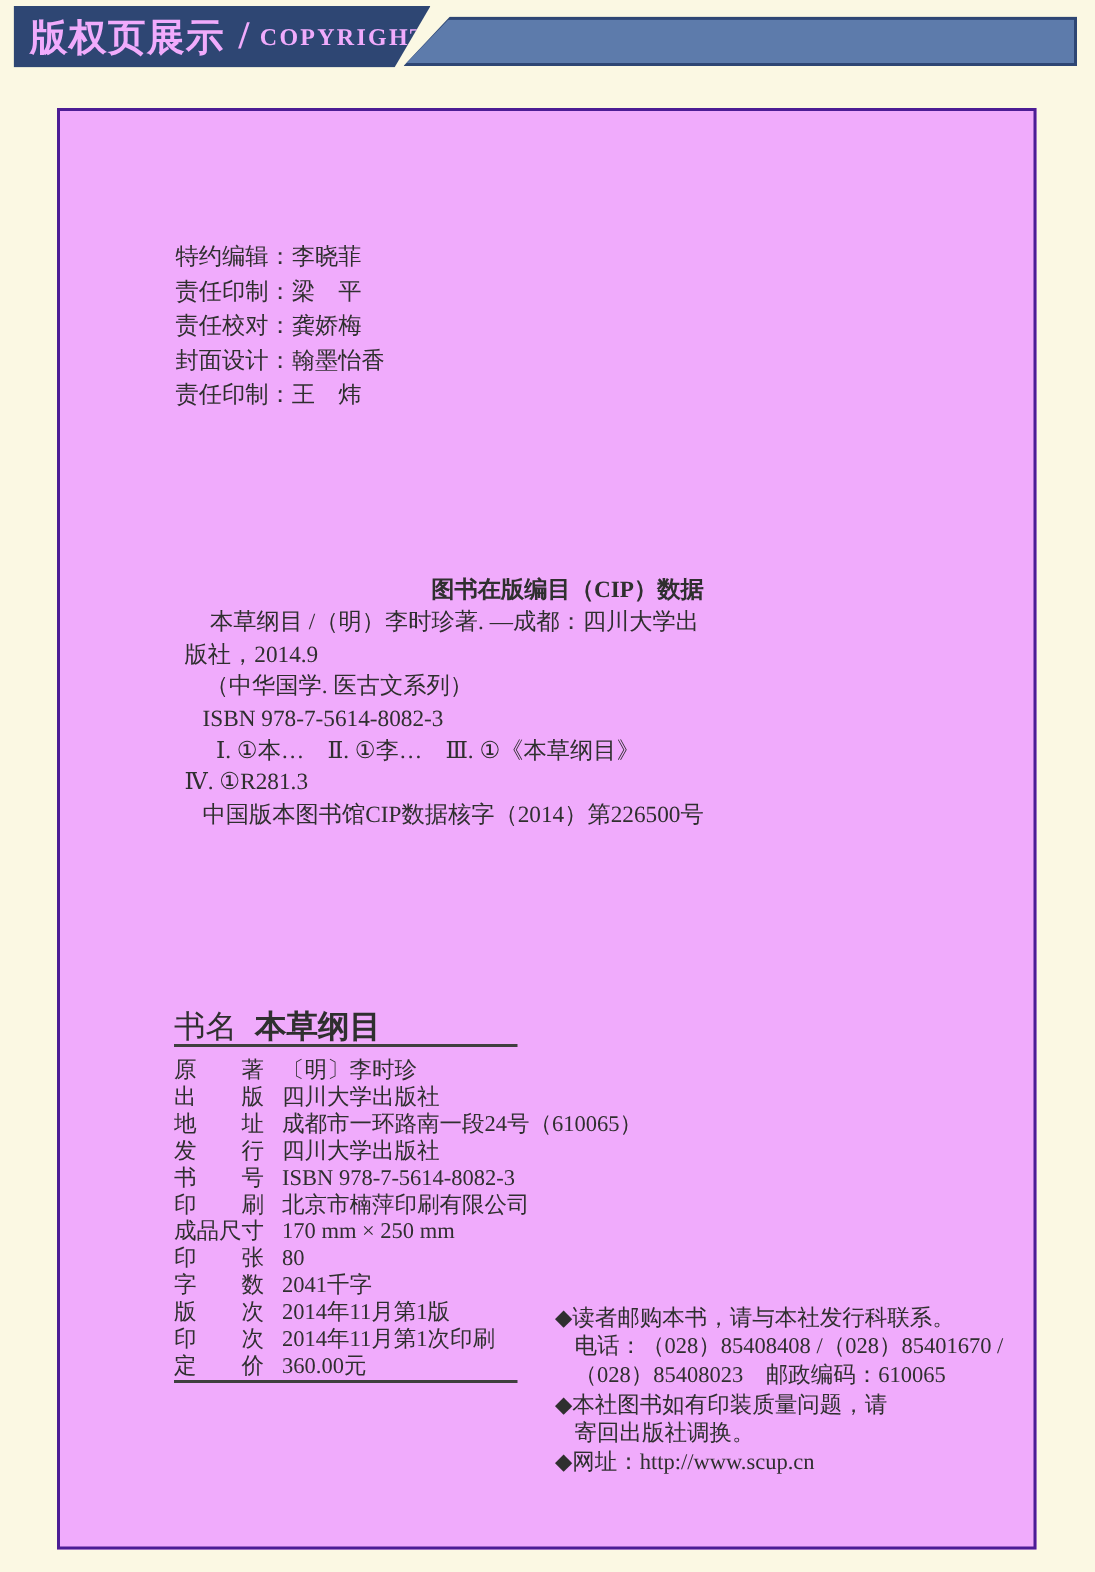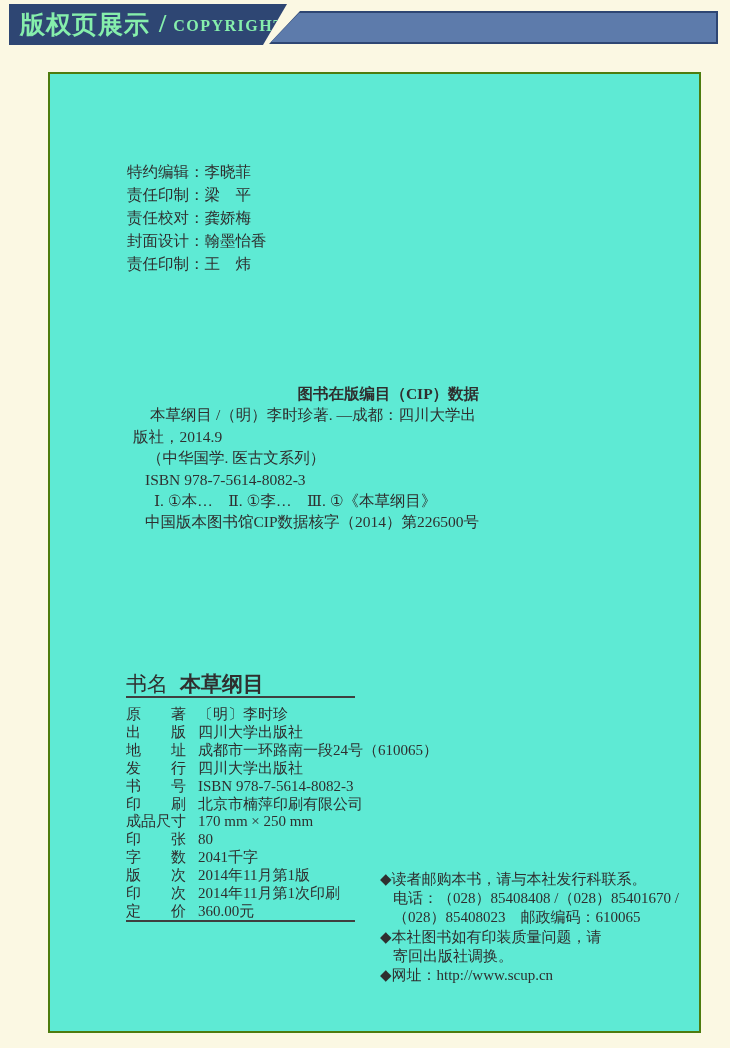--- a/index.html
+++ b/index.html
@@ -10,39 +10,39 @@
     overflow:hidden;
     font-family:"Liberation Serif","DejaVu Serif",serif;
     color:#2f2f2f;
   }
   
   .band{
     position:absolute;left:9px;top:4px;width:278px;height:41px;
     background:#2e4673;
     clip-path:polygon(0 0,100% 0,calc(100% - 24px) 100%,0 100%);
     display:flex;align-items:center;padding-left:11px;box-sizing:border-box;
-    color:#86efac;white-space:nowrap;
+    color:#f0abfc;white-space:nowrap;
   }
   .band-cn{font-size:25px;font-weight:bold;letter-spacing:1px;}
   .band-slash{font-size:26px;font-weight:bold;margin:0 7px 2px 9px;}
   .band-en{font-size:16px;font-weight:bold;letter-spacing:1.5px;padding-top:3px;}
   .ribbon-outer{
     position:absolute;left:269px;top:11px;width:449px;height:33px;
     background:#2e4673;
     clip-path:polygon(31px 0,100% 0,100% 100%,0 100%);
   }
   .ribbon-inner{
     position:absolute;left:271px;top:13px;width:445px;height:29px;
     background:#5d7bab;
     clip-path:polygon(28px 0,100% 0,100% 100%,0 100%);
   }
   
   .sheet{
     position:absolute;left:38px;top:72px;width:653px;height:961px;
-    background:#5eead4;border:2px solid #4d7c0f;box-sizing:border-box;margin-left:10px;
+    background:#f0abfc;border:2px solid #4c1d95;box-sizing:border-box;
   }
   .abs{position:absolute;}
   
   .credits{left:77px;top:86px;font-size:15.5px;line-height:23px;white-space:nowrap;}
   
   .cip{left:83px;top:309px;font-size:15.5px;line-height:21.4px;white-space:nowrap;}
   .cip-title{font-weight:bold;text-align:right;}
   
   .title-row{left:76px;top:596px;font-size:21px;white-space:nowrap;}
   .title-row .bt-val{font-weight:bold;margin-left:12px;}
@@ -81,20 +81,21 @@
       </div>
 
     <div class="abs cip">
       <div class="cip-title" style="padding-left:29px;">图书在版编目（CIP）数据</div>
       <div>
           <div class="cip-line" style="padding-left: 17px;">本草纲目 /（明）李时珍著. —成都：四川大学出</div>
           <div class="cip-line" style="padding-left: 0px; font-family: Liberation Serif, serif;">版社，2014.9</div>
           <div class="cip-line" style="padding-left: 14px;">（中华国学. 医古文系列）</div>
           <div class="cip-line" style="padding-left: 12px;">ISBN 978-7-5614-8082-3</div>
           <div class="cip-line" style="padding-left: 21px;">Ⅰ. ①本…　Ⅱ. ①李…　Ⅲ. ①《本草纲目》</div>
+          <div class="cip-line" style="padding-left: 0px;">Ⅳ. ①R281.3</div>
           <div class="cip-line" style="padding-left: 12px;">中国版本图书馆CIP数据核字（2014）第226500号</div>
         </div>
     </div>
 
     <div class="abs title-row">
       <span class="bt-lbl">书名</span><span class="bt-val">本草纲目</span>
     </div>
 
     <div class="abs rule rule-top"></div>
 

